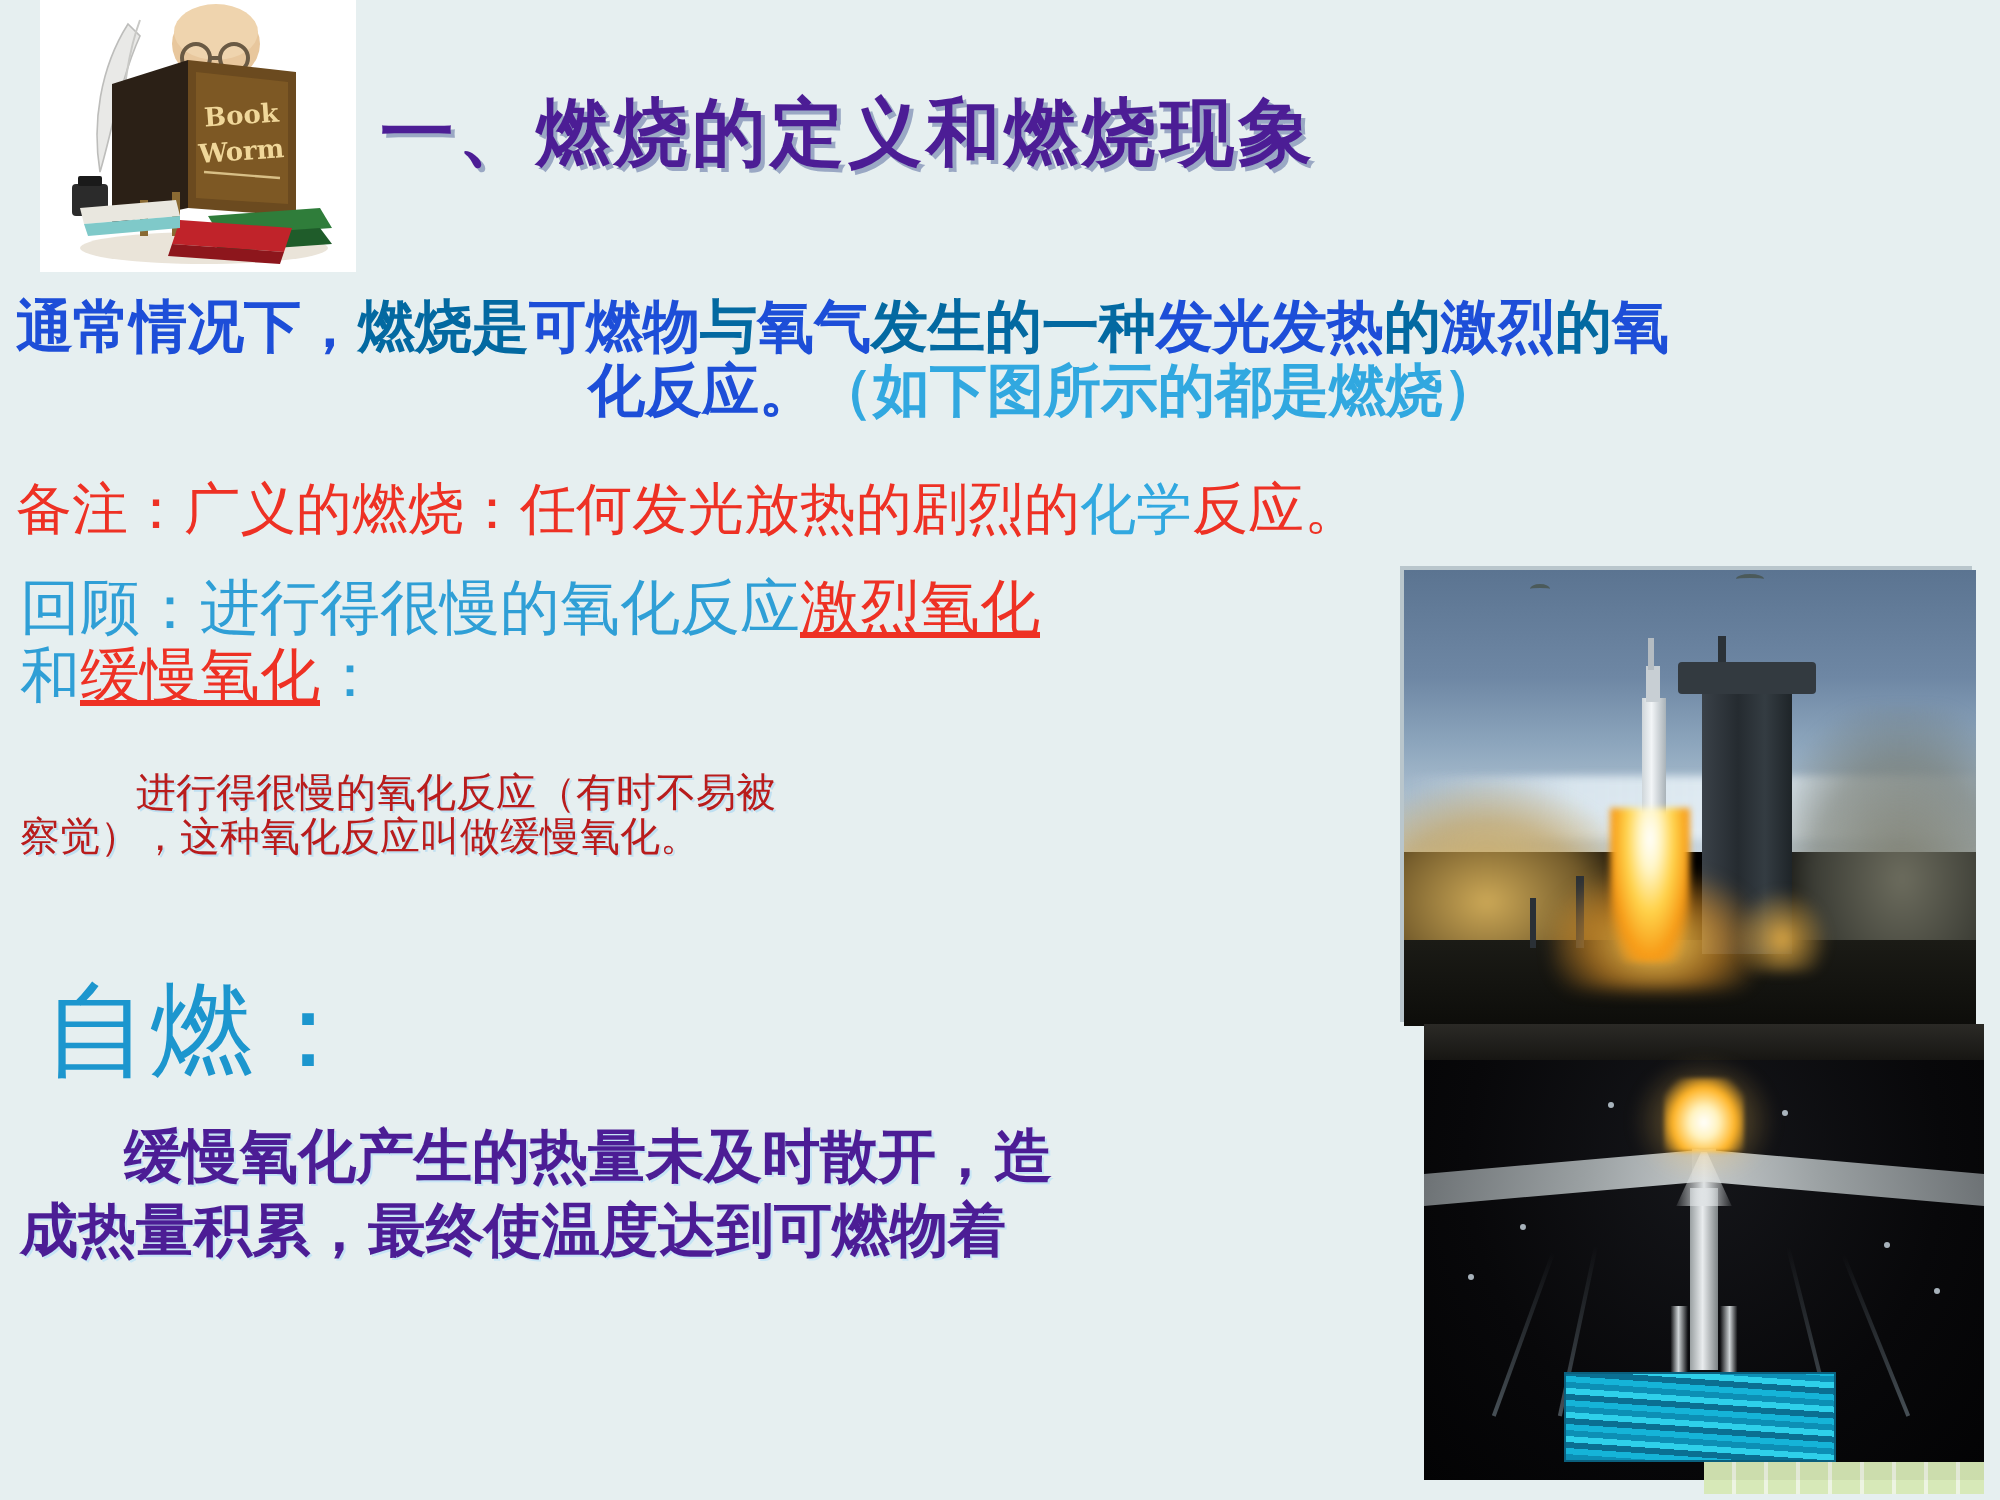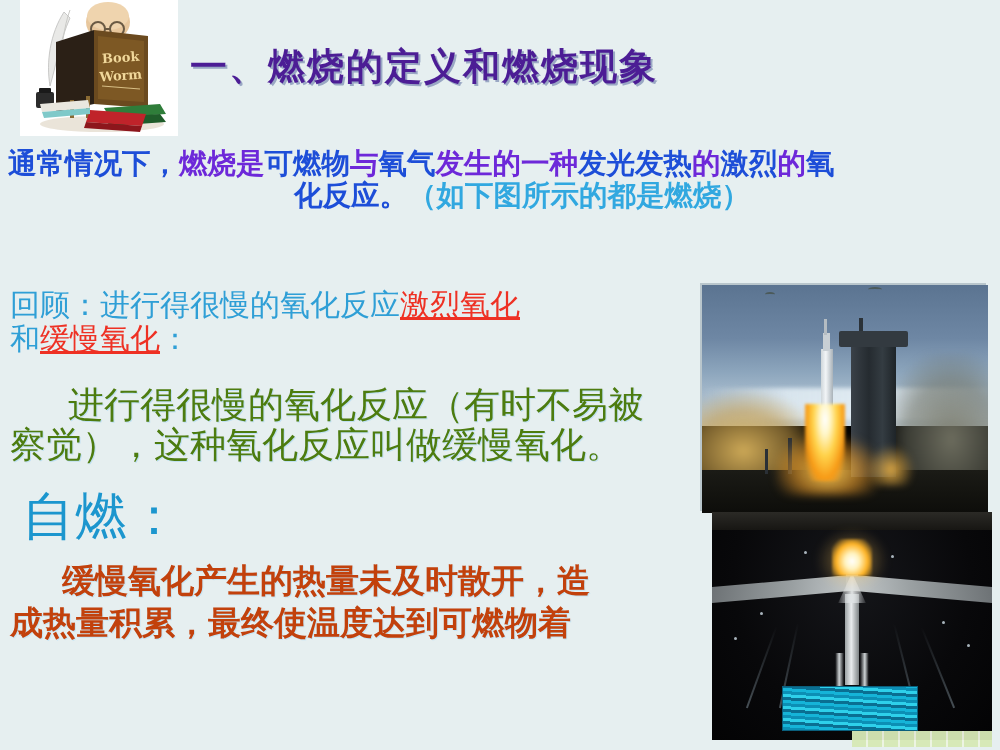--- a/index.html
+++ b/index.html
@@ -63,21 +63,21 @@
     left: 8px;
     top: 148px;
     width: 984px;
     font-size: 28.5px;
     font-weight: bold;
     letter-spacing: 0px;
   }
   #p1 .ln2 { display:block; text-indent: 44px; text-align: center; }
   .c-red  { color: #1d4ed8; }
   .c-red2 { color: #ee3124; text-decoration: underline; }
-  .c-navy { color: #6d28d9; }
+  .c-navy { color: #0369a1; }
   .c-cyan { color: #31a8e0; }
 
   
   #p2 {
     left: 8px;
     top: 239px;
     width: 984px;
     font-size: 28px;
     color: #ee3124;
     white-space: nowrap;
@@ -92,44 +92,44 @@
     color: #2f9fd6;
   }
   #p3 .ln2 { display:block; }
 
   
   #p4 {
     left: 10px;
     top: 385px;
     width: 700px;
     font-family: "DejaVu Serif", "Liberation Serif", serif;
-    font-size: 36px;
-    color: #4d7c0f;
+    font-size: 20px;
+    color: #b91c1c;
     text-shadow: 1px 1px 0 #bfe0f2;
   }
   #p4 .ln1 { display:block; text-indent: 58px; }
   #p4 .ln2 { display:block; }
 
   
   #zr {
     left: 22px;
     top: 487px;
     font-size: 52px;
     color: #1c96ce;
     letter-spacing: 1px;
   }
 
   
   #p5 {
     left: 10px;
     top: 560px;
     width: 700px;
-    font-size: 33px;
+    font-size: 29px;
     font-weight: bold;
-    color: #c2410c;
+    color: #4c1d95;
     text-shadow: 1px 1px 0 #c6e5f5, 2px 2px 0 #e6eff0;
     line-height: 1.26;
   }
   #p5 .ln { display:block; }
   #p5 .ind { text-indent: 52px; }
 
   
   .photo {
     position: absolute;
     overflow: hidden;
@@ -339,20 +339,23 @@
       <path d="M22 112 L70 108 L70 114 L24 118 Z" fill="#7fc9c9"></path>
     </svg>
   </div>
 
   <div id="title">一、燃烧的定义和燃烧现象</div>
 
   <div class="para" id="p1">
     <span class="c-red">通常情况下，</span><span class="c-navy">燃烧是</span><span class="c-red">可燃物</span><span class="c-navy">与</span><span class="c-red">氧气</span><span class="c-navy">发生的一种</span><span class="c-red">发光发热</span><span class="c-navy">的</span><span class="c-red">激烈</span><span class="c-navy">的</span><span class="c-red">氧</span><span class="ln2"><span class="c-red">化反应。</span><span class="c-cyan">（如下图所示的都是燃烧）</span></span>
   </div>
 
+  <div class="para" id="p2">
+    <span>备注：广义的燃烧：任何发光放热的剧烈的</span><span class="c-cyan">化学</span><span>反应。</span>
+  </div>
 
   <div class="para" id="p3">
     <span>回顾：进行得很慢的氧化反应</span><span class="c-red2">激烈氧化</span><span class="ln2"><span>和</span><span class="c-red2">缓慢氧化</span><span>：</span></span>
   </div>
 
   <div class="para" id="p4">
     <span class="ln1">进行得很慢的氧化反应（有时不易被</span>
     <span class="ln2">察觉），这种氧化反应叫做缓慢氧化。</span>
   </div>
 

